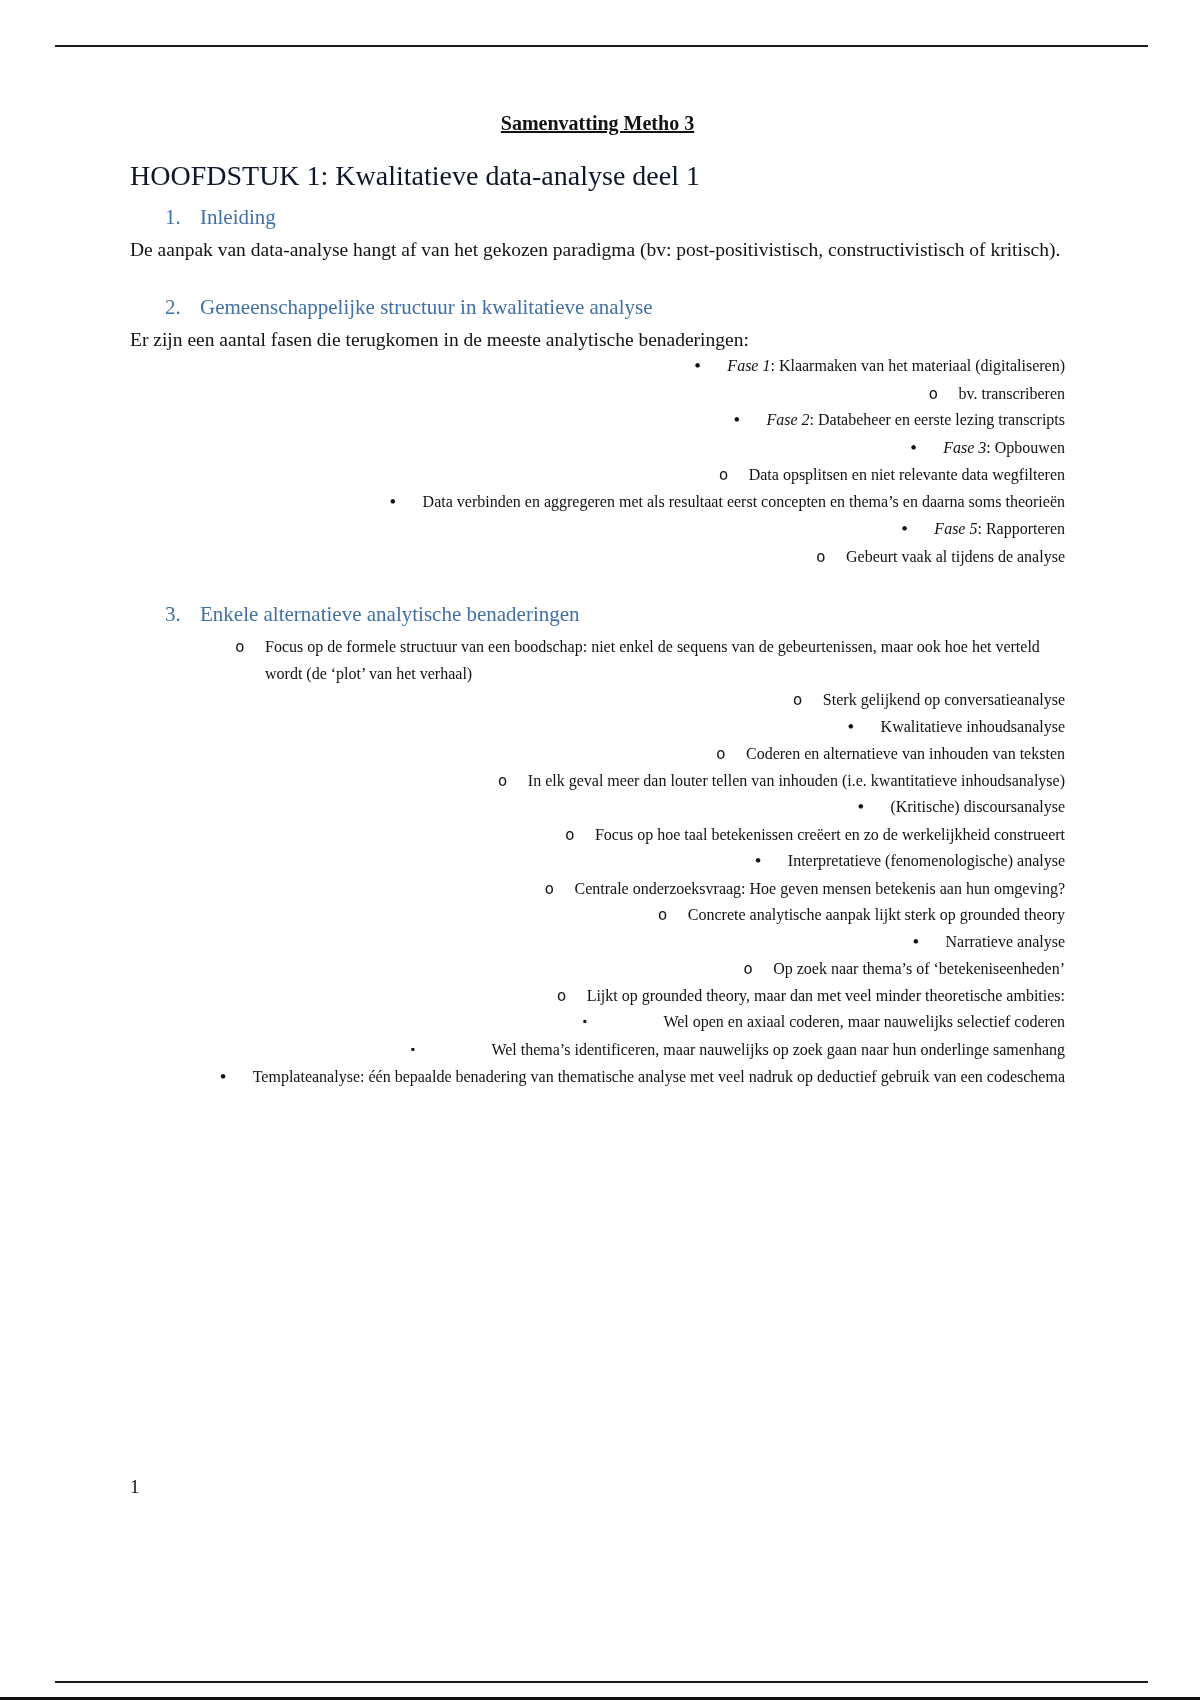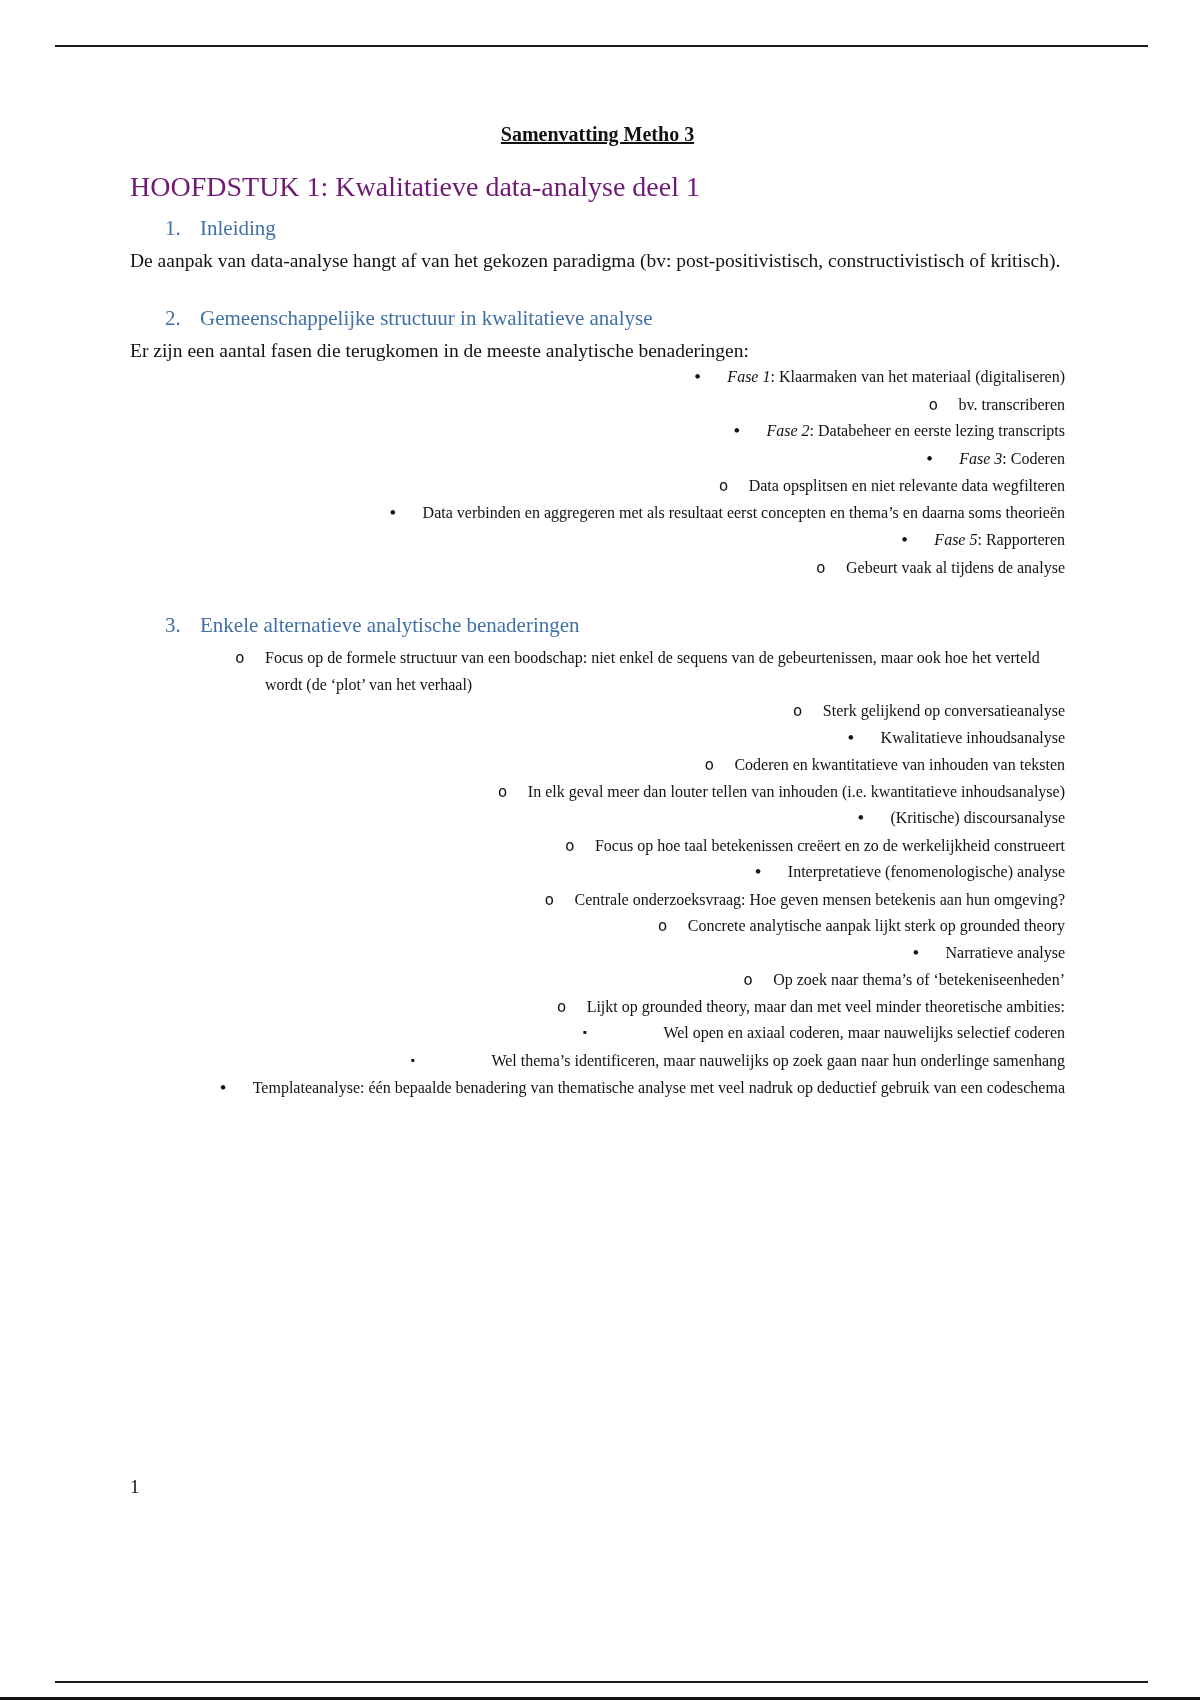--- a/index.html
+++ b/index.html
@@ -8,32 +8,32 @@
     width:1200px; height:1700px;
     background:#ffffff;
     font-family:"Liberation Serif","DejaVu Serif",serif;
     color:#121212;
     overflow:hidden;
   }
   .rule-top    { position:absolute; left:55px; right:52px; top:45px;  border-top:2px solid #1b1b1b; }
   .rule-bottom { position:absolute; left:55px; right:52px; top:1681px; border-top:2px solid #1b1b1b; }
   .edge-bottom { position:absolute; left:0; right:0; bottom:0; height:3px; background:#111; }
 
-  .content { position:absolute; left:130px; right:135px; top:122px; }
+  .content { position:absolute; left:130px; right:135px; top:111px; }
 
   .doc-title {
     text-align:center;
     font-weight:bold;
     text-decoration:underline;
     font-size:20px;
     line-height:24px;
     margin:0 0 24px 0;
   }
   .chapter {
-    color:#701a75;
+    color:#0f172a;
     font-size:28px;
     font-weight:normal;
     line-height:34px;
     margin:0 0 10px 0;
   }
   .h2 {
     display:flex;
     color:#4170A5;
     font-size:21px;
     line-height:28px;
@@ -99,21 +99,21 @@
       <div class="li l2">
           <span class="mk"></span>
           <p class="lt"><span>bv. transcriberen</span></p>
         </div>
       <div class="li l1">
           <span class="mk"></span>
           <p class="lt"><em>Fase 2</em><span>: Databeheer en eerste lezing transcripts</span></p>
         </div>
       <div class="li l1">
           <span class="mk"></span>
-          <p class="lt"><em>Fase 3</em><span>: Coderen</span></p>
+          <p class="lt"><em>Fase 3</em><span>: Opbouwen</span></p>
         </div>
       <div class="li l2">
           <span class="mk"></span>
           <p class="lt"><span>Data opsplitsen en niet relevante data wegfilteren</span></p>
         </div>
       <div class="li l1">
           <span class="mk"></span>
           <p class="lt"><span>Data verbinden en aggregeren met als resultaat eerst concepten en thema’s en daarna soms theorieën</span></p>
         </div>
       <div class="li l1">
@@ -139,21 +139,21 @@
       <div class="li l2">
           <span class="mk"></span>
           <p class="lt"><span>Sterk gelijkend op conversatieanalyse</span></p>
         </div>
       <div class="li l1">
           <span class="mk"></span>
           <p class="lt"><span>Kwalitatieve inhoudsanalyse</span></p>
         </div>
       <div class="li l2">
           <span class="mk"></span>
-          <p class="lt"><span>Coderen en kwantitatieve van inhouden van teksten</span></p>
+          <p class="lt"><span>Coderen en alternatieve van inhouden van teksten</span></p>
         </div>
       <div class="li l2">
           <span class="mk"></span>
           <p class="lt"><span>In elk geval meer dan louter tellen van inhouden (i.e. kwantitatieve inhoudsanalyse)</span></p>
         </div>
       <div class="li l1">
           <span class="mk"></span>
           <p class="lt"><span>(Kritische) discoursanalyse</span></p>
         </div>
       <div class="li l2">

